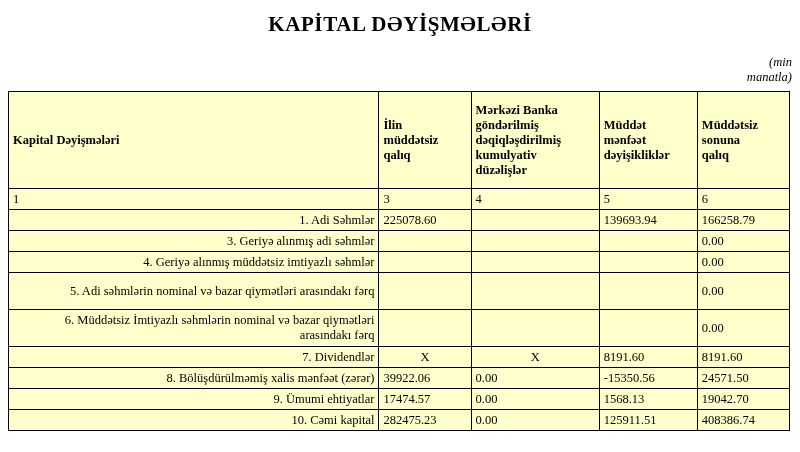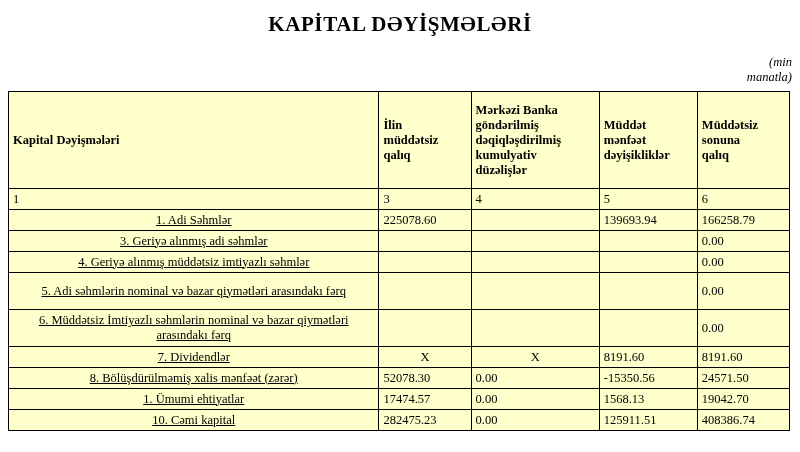--- a/index.html
+++ b/index.html
@@ -61,24 +61,23 @@
     line-height: 15px;
   }
   thead tr.head-labels th {
     height: 92px;
   }
   thead tr.head-nums th {
     height: 16px;
     font-weight: normal;
   }
   td.rowlabel {
-    text-align: center;
+    text-align: right;
     line-height: 15px;
     padding-left: 5px;
-    text-decoration: underline;
   }
   td.num {
     text-align: left;
     padding-right: 6px;
   }
   td.ctr {
     text-align: center;
   }
   tbody tr.r-normal td {
     height: 16px;
@@ -194,28 +193,28 @@
       <tr class="r-normal">
         <td class="rowlabel">7. Dividendlər</td>
         <td class="ctr">X</td>
         <td class="ctr">X</td>
         <td class="num">8191.60</td>
         <td class="num">8191.60</td>
       </tr>
 
       <tr class="r-normal">
         <td class="rowlabel">8. Bölüşdürülməmiş xalis mənfəət (zərər)</td>
-        <td class="num">52078.30</td>
+        <td class="num">39922.06</td>
         <td class="num">0.00</td>
         <td class="num">-15350.56</td>
         <td class="num">24571.50</td>
       </tr>
 
       <tr class="r-normal">
-        <td class="rowlabel">1. Ümumi ehtiyatlar</td>
+        <td class="rowlabel">9. Ümumi ehtiyatlar</td>
         <td class="num">17474.57</td>
         <td class="num">0.00</td>
         <td class="num">1568.13</td>
         <td class="num">19042.70</td>
       </tr>
 
       <tr class="r-normal">
         <td class="rowlabel">10. Cəmi kapital</td>
         <td class="num">282475.23</td>
         <td class="num">0.00</td>

